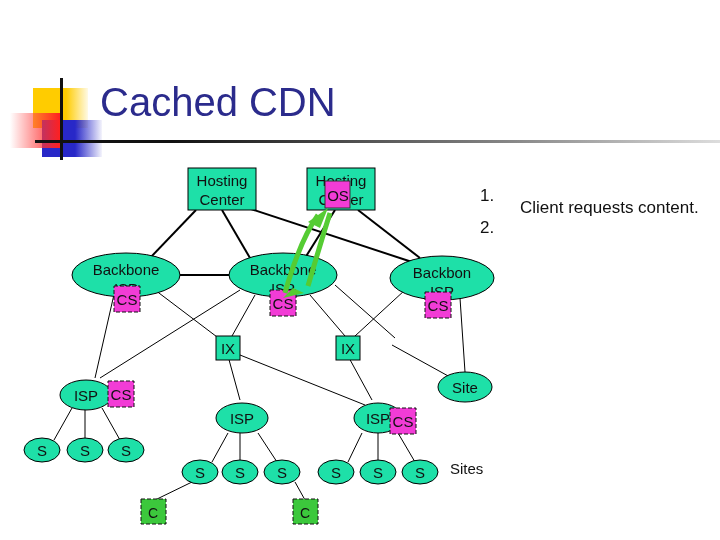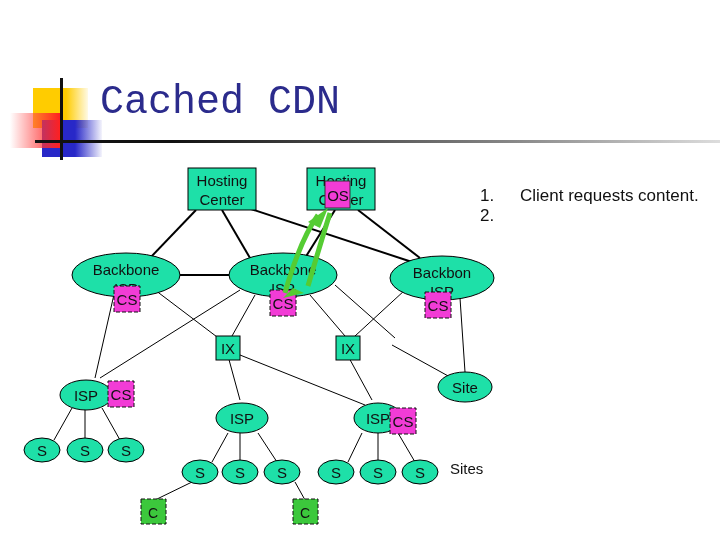--- a/index.html
+++ b/index.html
@@ -1,28 +1,28 @@
 <!DOCTYPE html>
 <html><head>
 <meta charset="utf-8">
 <style>
   html, body { margin:0; padding:0; background:#fff; }
   body { width:720px; height:540px; position:relative; overflow:hidden; font-family:"Liberation Sans", sans-serif; }
   .abs { position:absolute; }
-  .title { left:100px; top:80px; font-size:40px; color:#2b2b8c; font-family:Liberation Mono, monospace; letter-spacing:0px; }
+  .title { left:100px; top:80px; font-size:40px; color:#2b2b8c; font-family:Liberation Sans, sans-serif; letter-spacing:0px; }
   .deco-yellow { left:33px; top:88px; width:55px; height:40px; background:linear-gradient(to right,#ffcc00 60%,rgba(255,204,0,0.1)); }
   .deco-red { left:10px; top:113px; width:50px; height:35px; background:linear-gradient(to right,rgba(255,255,255,0.2),#ff2020); }
   .deco-blue { left:42px; top:120px; width:60px; height:37px; background:linear-gradient(to right,#2828c8 55%,rgba(40,40,200,0.05)); }
   .deco-vline { left:60px; top:78px; width:3px; height:82px; background:#111; }
   .deco-hline { left:35px; top:140px; width:685px; height:3px; background:linear-gradient(to right,#111 20%,#888 70%,#ddd); }
   svg { position:absolute; left:0; top:0; }
   .notes { left:480px; top:186px; font-size:17px; color:#111; line-height:20px; }
   .note-item { display:flex; }
   .note-num { width:40px; text-align:left; }
-  .note-text { width:200px; }
+  .note-text { width:200px;margin-top:12px; }
 </style>
 </head>
 <body>
 
 <div class="abs deco-yellow"></div>
 <div class="abs deco-blue"></div>
 <div class="abs deco-red"></div>
 <div class="abs deco-vline"></div>
 <div class="abs deco-hline"></div>
 <div class="abs title">Cached CDN</div>

